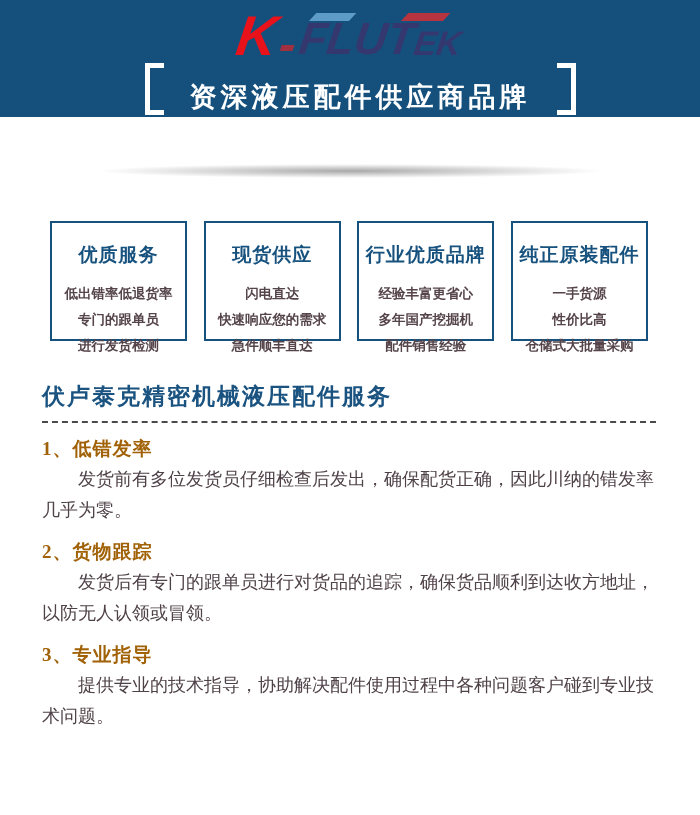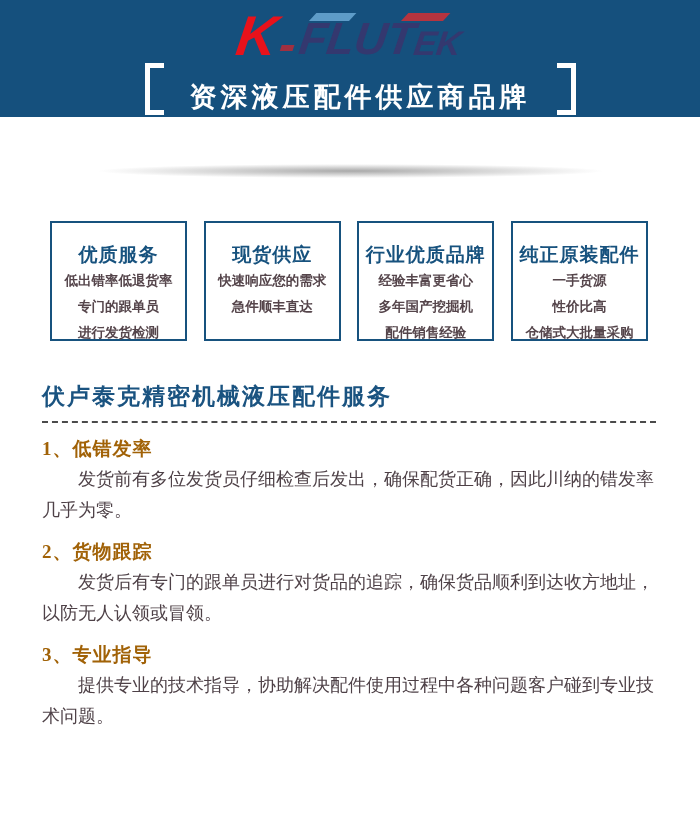--- a/index.html
+++ b/index.html
@@ -39,21 +39,21 @@
     }
   }
   .hero-shadow{width:575px;height:16px;margin:12px auto 0;
     background:radial-gradient(ellipse closest-side,rgba(40,40,40,0.40),rgba(40,40,40,0.0) 88%);}
   
   .cards{display:flex;justify-content:space-between;padding:0 52px 0 50px;margin-top:42px;}
   .card{box-sizing:border-box;width:137px;height:120px;border:2px solid #17527E;background:#fff;
         text-align:center;padding-top:19px;}
   .card-title{font-size:19px;font-weight:bold;color:#17527E;letter-spacing:1px;
               font-family:"Liberation Serif", serif;}
-  .card-lines{font-size:13.5px;line-height:26px;color:#55454B;font-weight:600;
+  .card-lines{margin-top:13px;font-size:13.5px;line-height:26px;color:#55454B;font-weight:600;
               font-family:"Liberation Serif", serif;}
   
   .services{padding:0 44px 0 42px;margin-top:40px;}
   .services-heading{font-size:23px;font-weight:bold;color:#1A5380;letter-spacing:2px;margin:0;
                     font-family:"Liberation Serif", serif;}
   .divider{border:none;border-top:2px dashed #4A4A4A;margin:9px 0 2px;}
   .service-item-title{font-size:19px;font-weight:bold;color:#a16207;margin:13px 0 2px;letter-spacing:1px;
                       font-family:"Liberation Serif", serif;}
   .service-item-body{font-size:18px;line-height:31px;color:#4E4147;text-indent:2em;margin:0;
                      font-weight:500;font-family:"Liberation Serif", serif;}
@@ -91,20 +91,21 @@
     <div class="card-title">优质服务</div>
     <div class="card-lines">
       <div>低出错率低退货率</div>
       <div>专门的跟单员</div>
       <div>进行发货检测</div>
     </div>
   </div>
   <div class="card">
     <div class="card-title">现货供应</div>
     <div class="card-lines">
+      <div>闪电直达</div>
       <div>快速响应您的需求</div>
       <div>急件顺丰直达</div>
     </div>
   </div>
   <div class="card">
     <div class="card-title">行业优质品牌</div>
     <div class="card-lines">
       <div>经验丰富更省心</div>
       <div>多年国产挖掘机</div>
       <div>配件销售经验</div>

